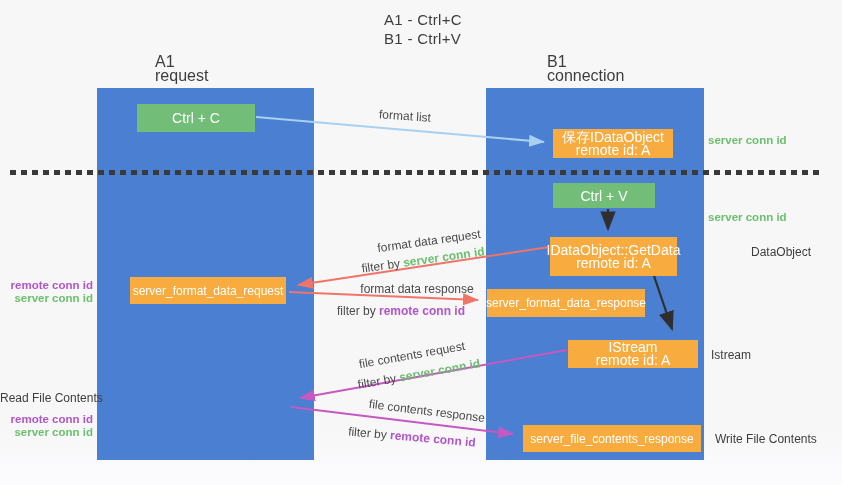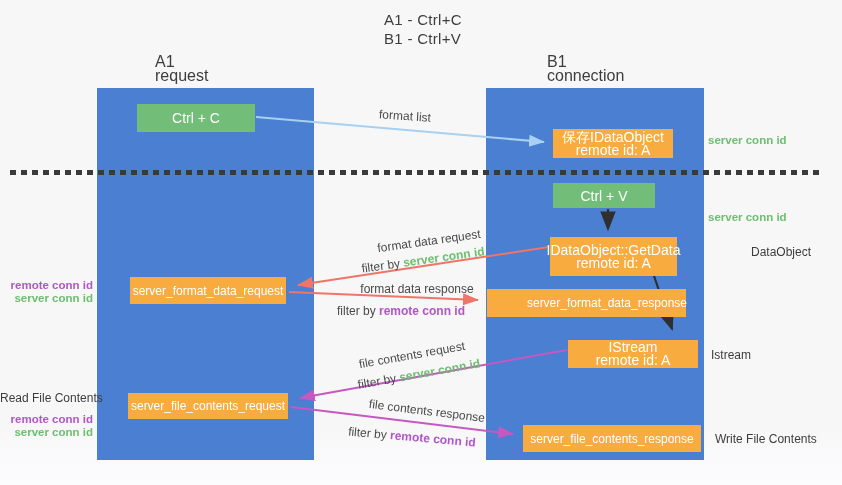--- a/index.html
+++ b/index.html
@@ -84,29 +84,26 @@
   <div class="abs box green z4" style="left:553px;top:183px;width:102px;height:25px;">
     <span>Ctrl + V</span>
   </div>
   <div class="abs box orange two z4" style="left:550px;top:237px;width:127px;height:39px;">
     <span>IDataObject::GetData</span>
     <span>remote id: A</span>
   </div>
   <div class="abs box orange z4" style="left:130px;top:277px;width:156px;height:27px;">
     <span>server_format_data_request</span>
   </div>
-  <div class="abs box orange z4" style="left:487px;top:289px;width:158px;height:28px;padding-left:41px;">
+  <div class="abs box orange z4" style="left:487px;top:289px;width:158px;height:28px;">
     <span>server_format_data_response</span>
   </div>
   <div class="abs box orange two z4" style="left:568px;top:340px;width:130px;height:28px;">
     <span>IStream</span>
     <span>remote id: A</span>
-  </div>
-  <div class="abs box orange z4" style="left:128px;top:393px;width:160px;height:26px;">
-    <span>server_file_contents_request</span>
   </div>
   <div class="abs box orange z4" style="left:523px;top:425px;width:178px;height:27px;">
     <span>server_file_contents_response</span>
   </div>
 
   <div class="abs elabel z5" style="left:405px;top:116px;--r:4deg;">format list</div>
 
   <div class="abs elabel z5" style="left:429px;top:241px;--r:-8deg;">format data request</div>
   <div class="abs elabel z5" style="left:423px;top:260px;--r:-8deg;">
     <span>filter by </span><span class="green-t">server conn id</span>

